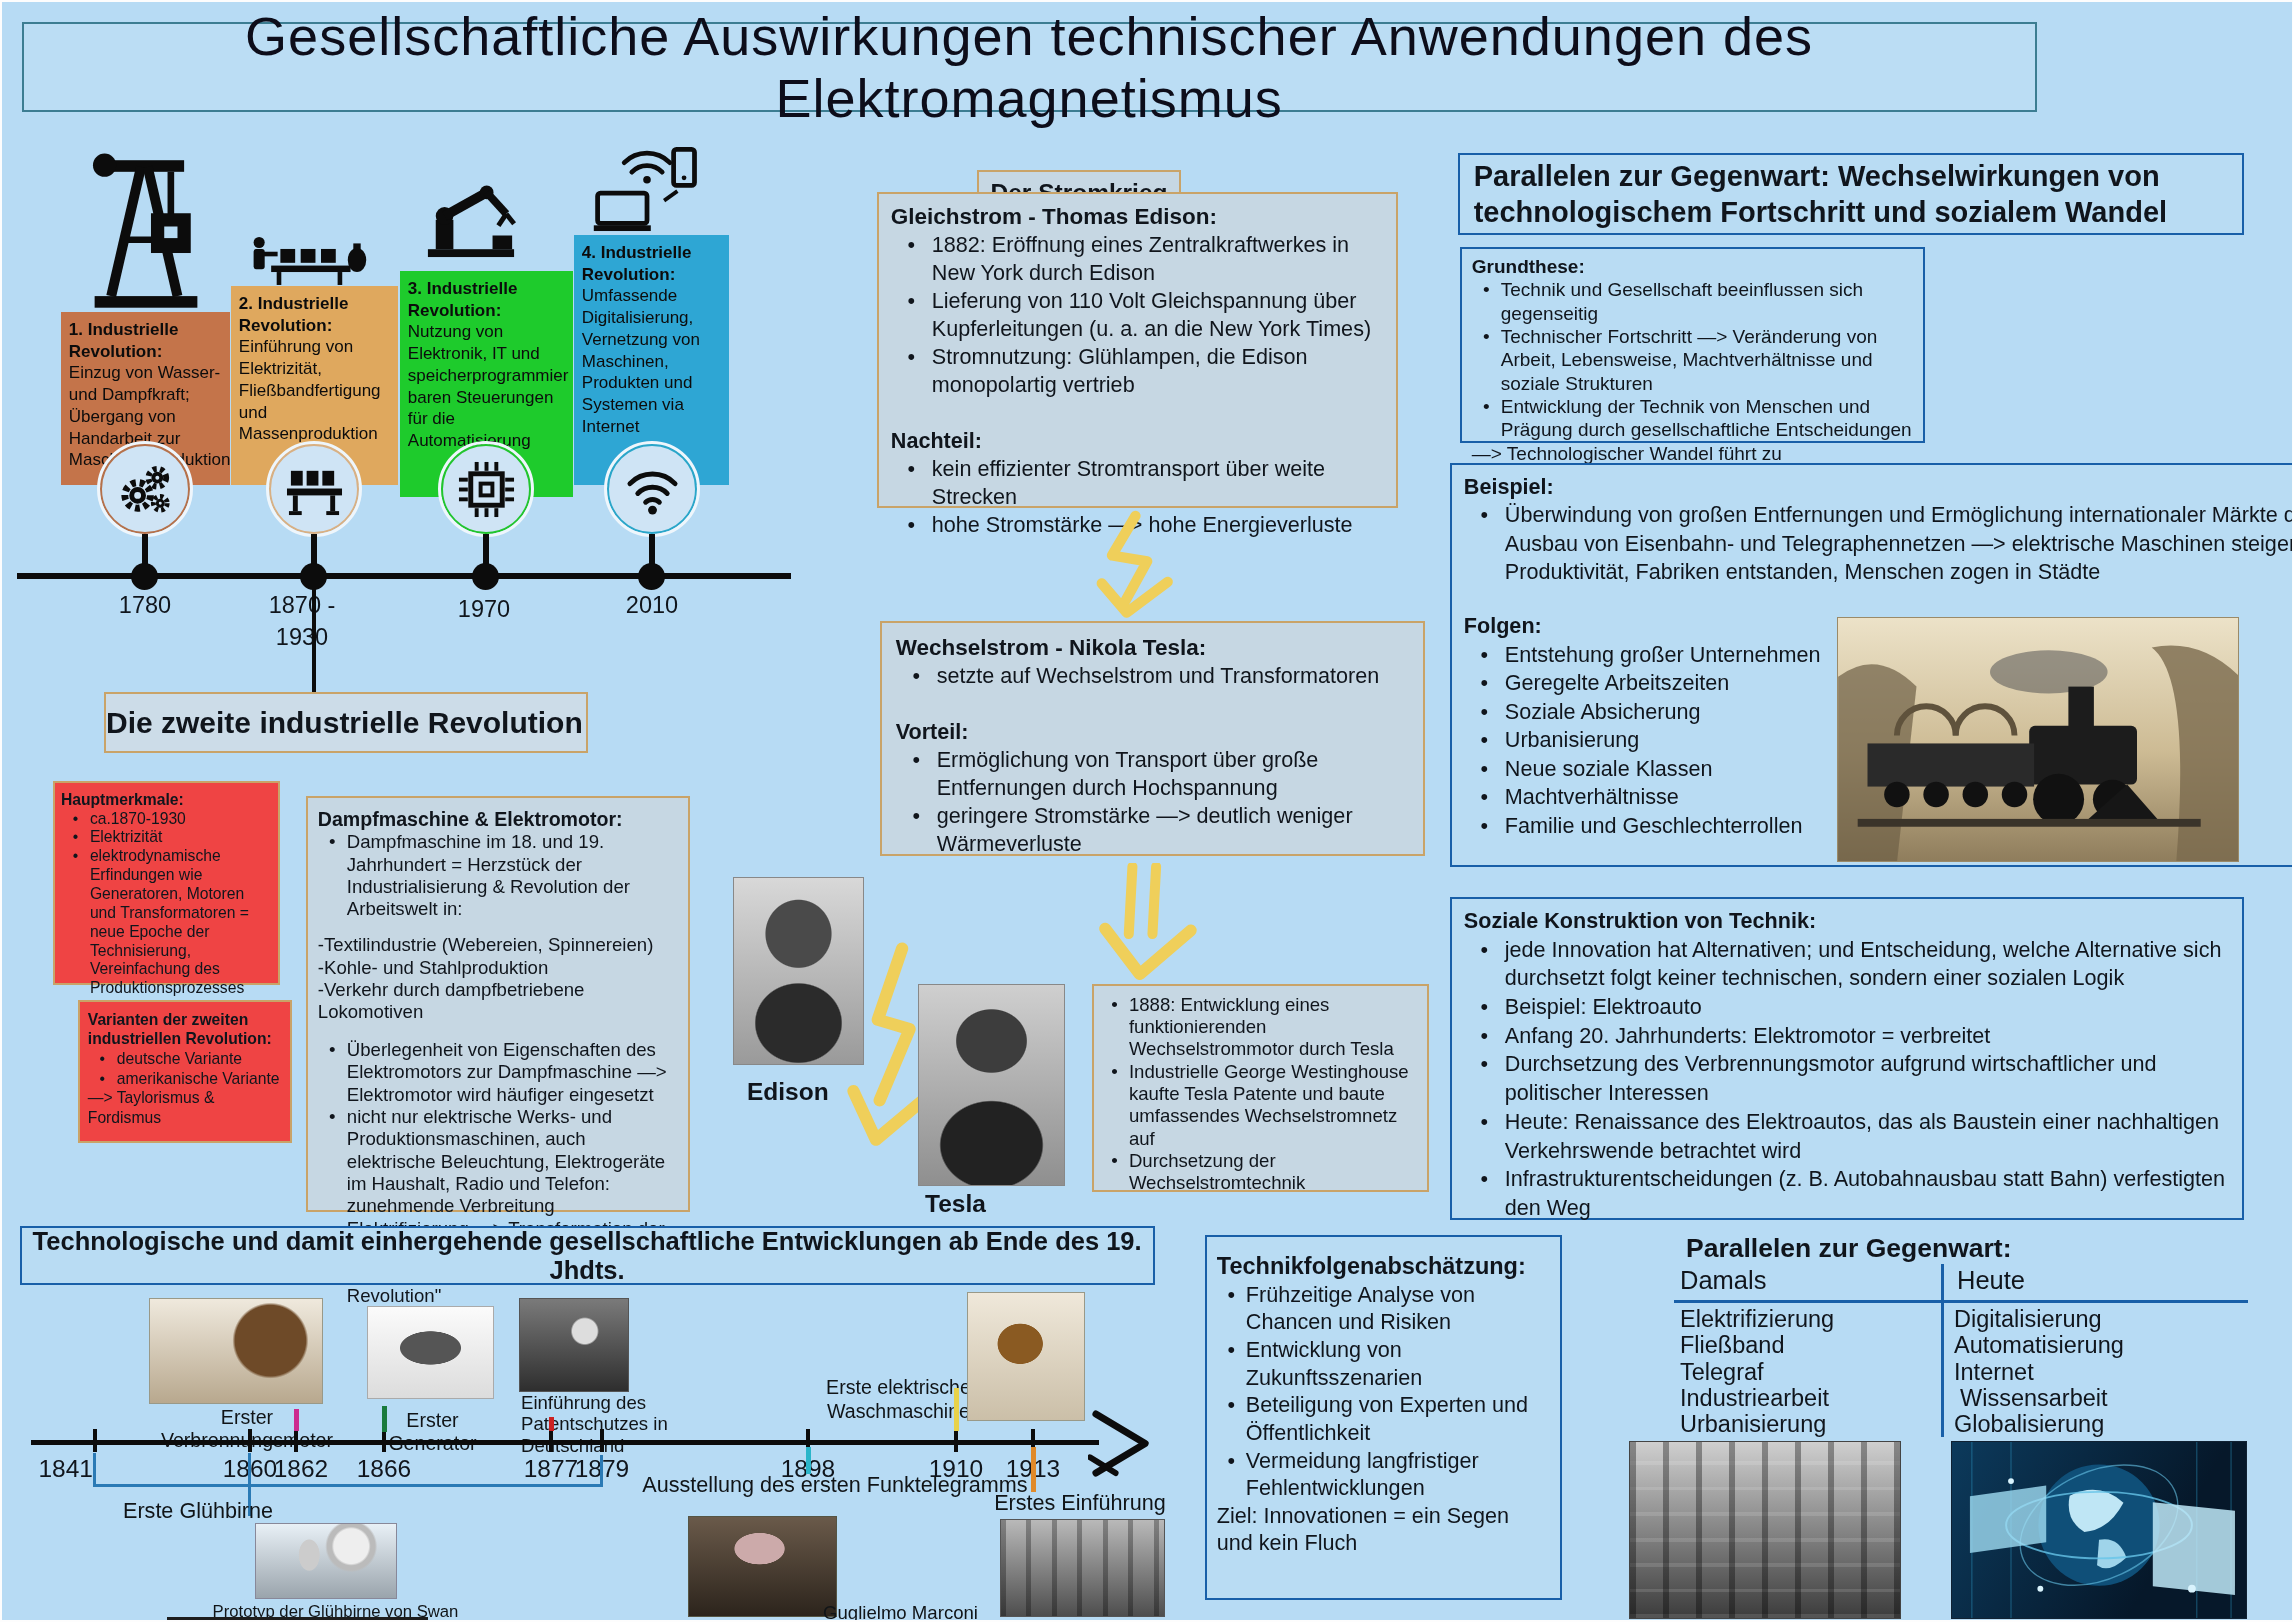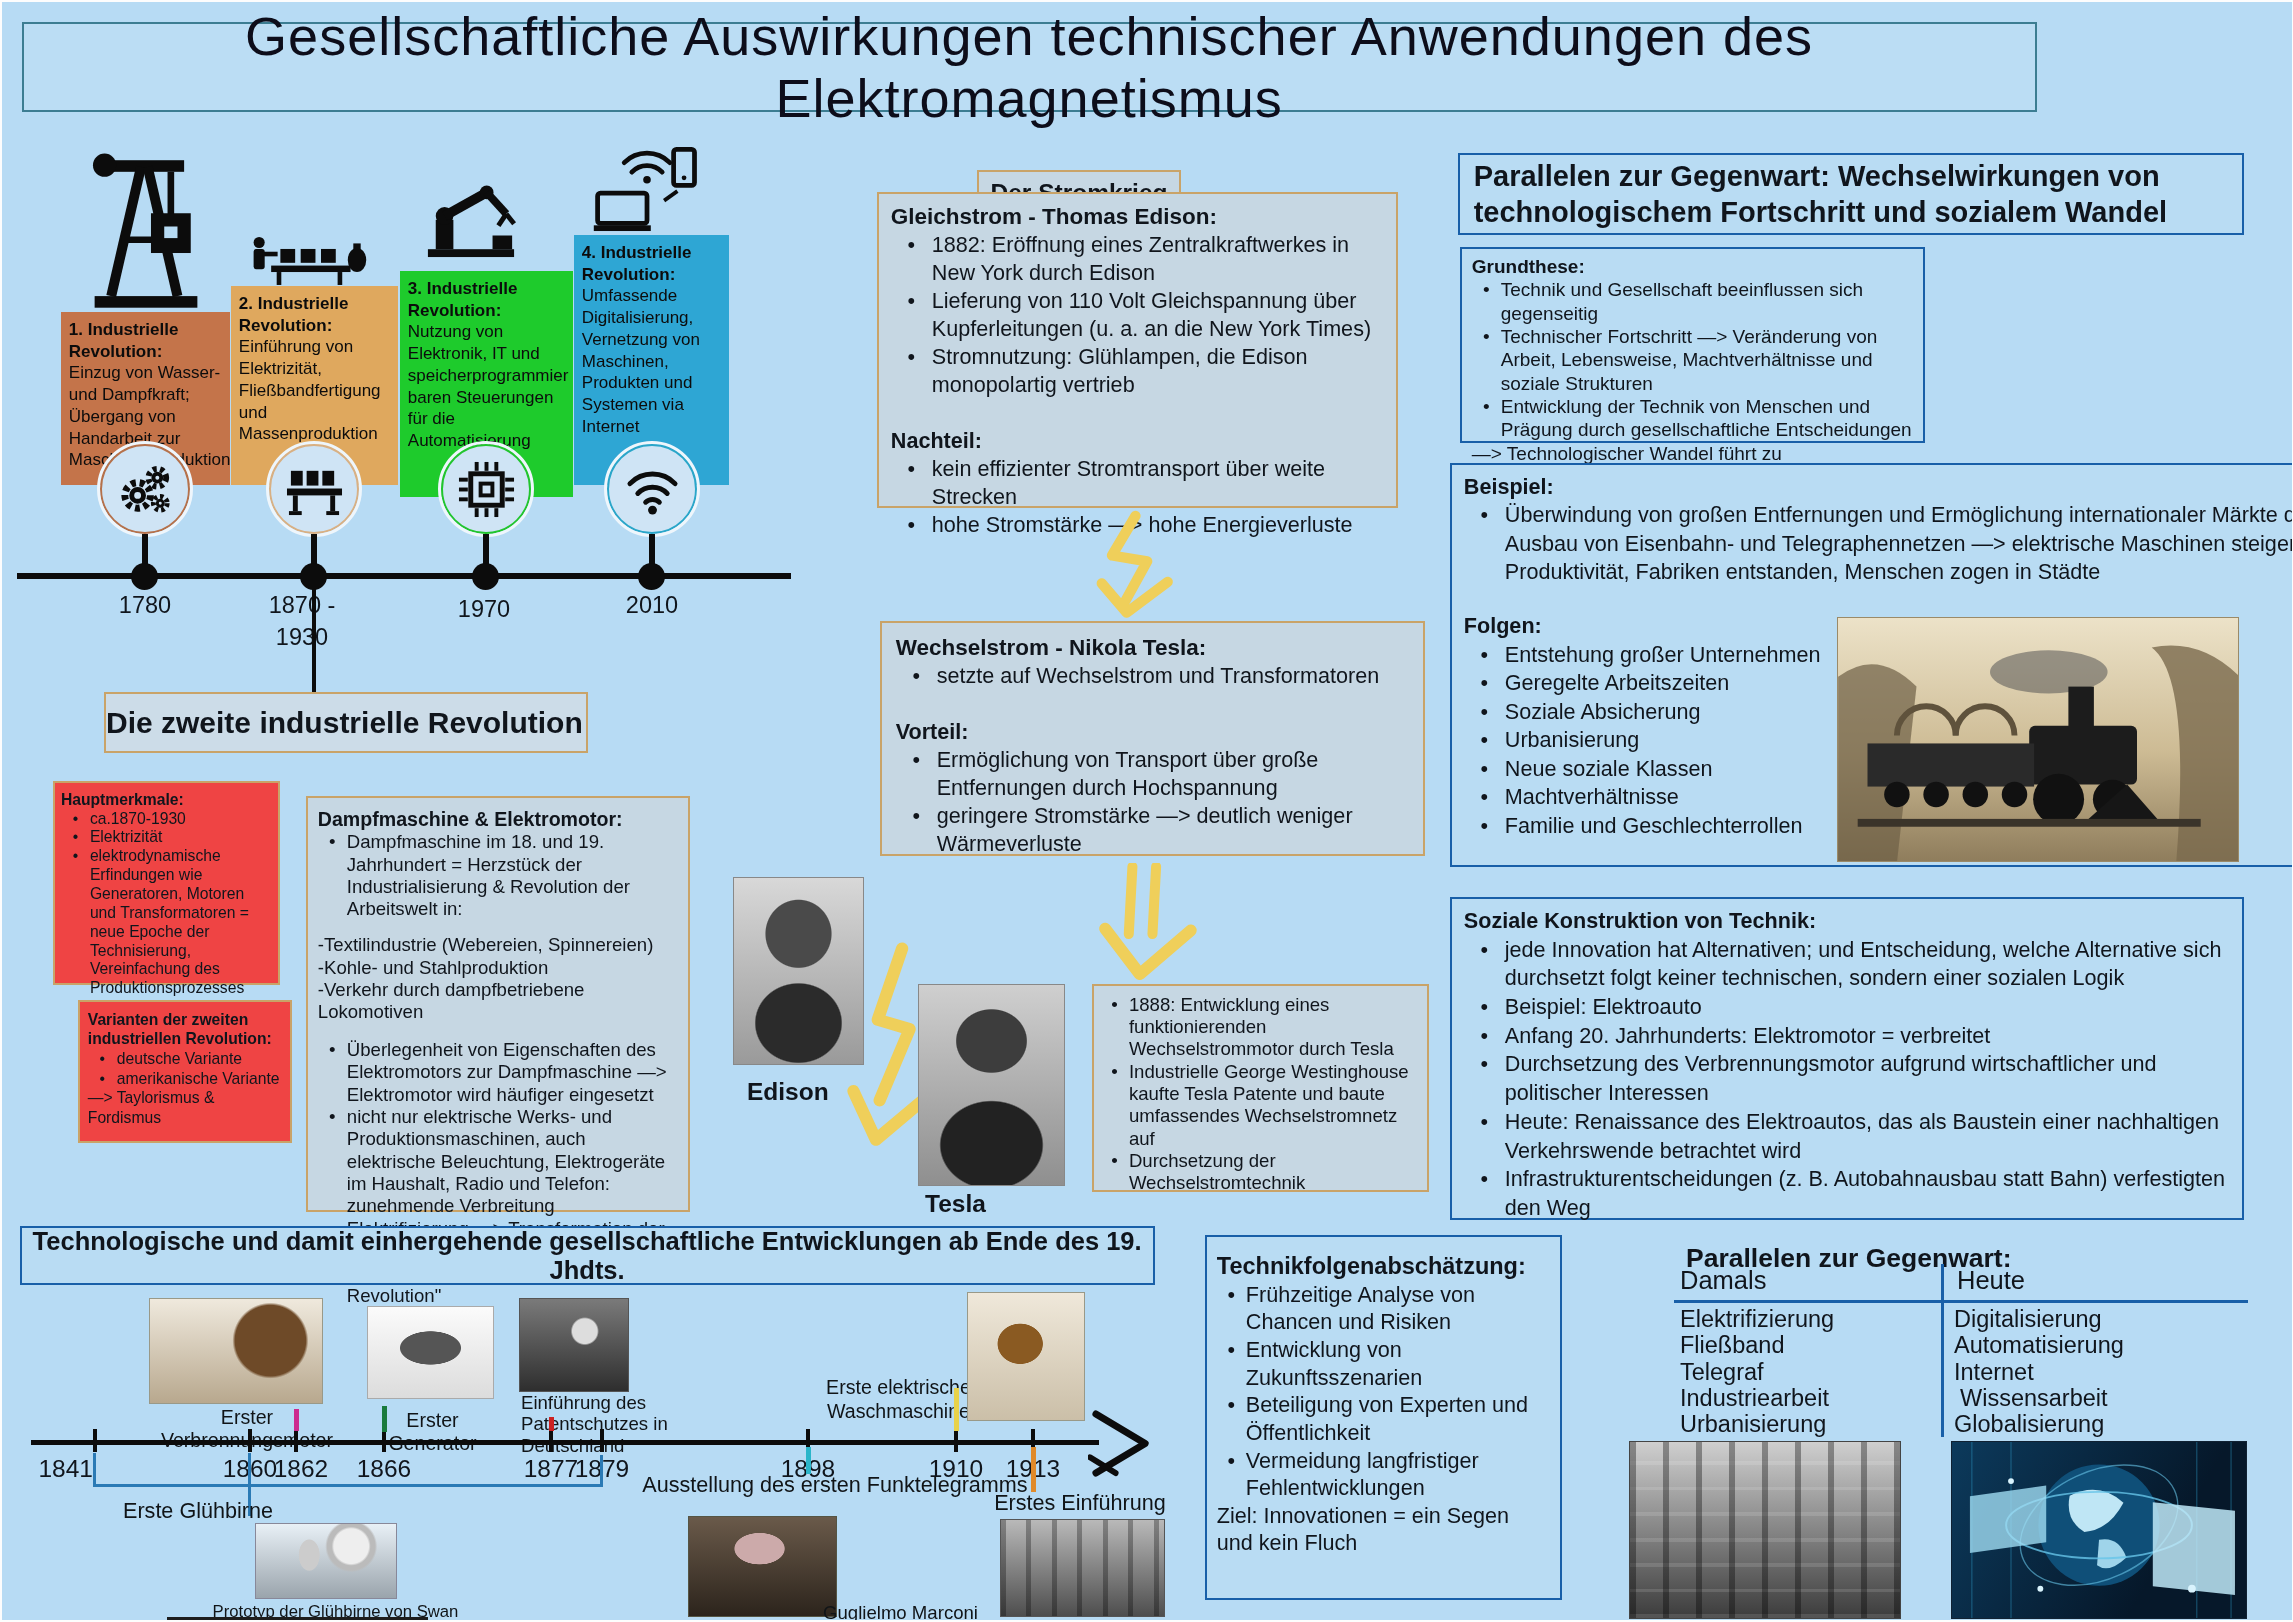--- a/index.html
+++ b/index.html
@@ -520,21 +520,21 @@
         <span class="d"></span>
         <span class="t">Beteiligung von Experten und Öffentlichkeit</span>
       </div>
     <div class="bul sm">
         <span class="d"></span>
         <span class="t">Vermeidung langfristiger Fehlentwicklungen</span>
       </div>
     <div>Ziel: Innovationen = ein Segen und kein Fluch</div>
   </div>
 
-  <div class="abs b" style="left:1684px;top:1231px;font-size:26.5px;margin-top:10px;">Parallelen zur Gegenwart:</div>
+  <div class="abs b" style="left:1684px;top:1231px;font-size:26.5px;">Parallelen zur Gegenwart:</div>
   <div class="abs" style="left:1678px;top:1264px;font-size:25.5px;">Damals</div>
   <div class="abs" style="left:1955px;top:1264px;font-size:25.5px;">Heute</div>
   <div class="abs" style="left:1672px;top:1298px;width:574px;height:2.9px;background:#185fa8;"></div>
   <div class="abs" style="left:1939px;top:1262px;width:2.9px;height:173px;background:#185fa8;"></div>
 
   <div class="abs" style="left:1678px;top:1304px;font-size:23.5px;">Elektrifizierung</div>
   <div class="abs" style="left:1678px;top:1330px;font-size:23.5px;">Fließband</div>
   <div class="abs" style="left:1678px;top:1357px;font-size:23.5px;">Telegraf</div>
   <div class="abs" style="left:1678px;top:1383px;font-size:23.5px;">Industriearbeit</div>
   <div class="abs" style="left:1678px;top:1409px;font-size:23.5px;">Urbanisierung</div>

